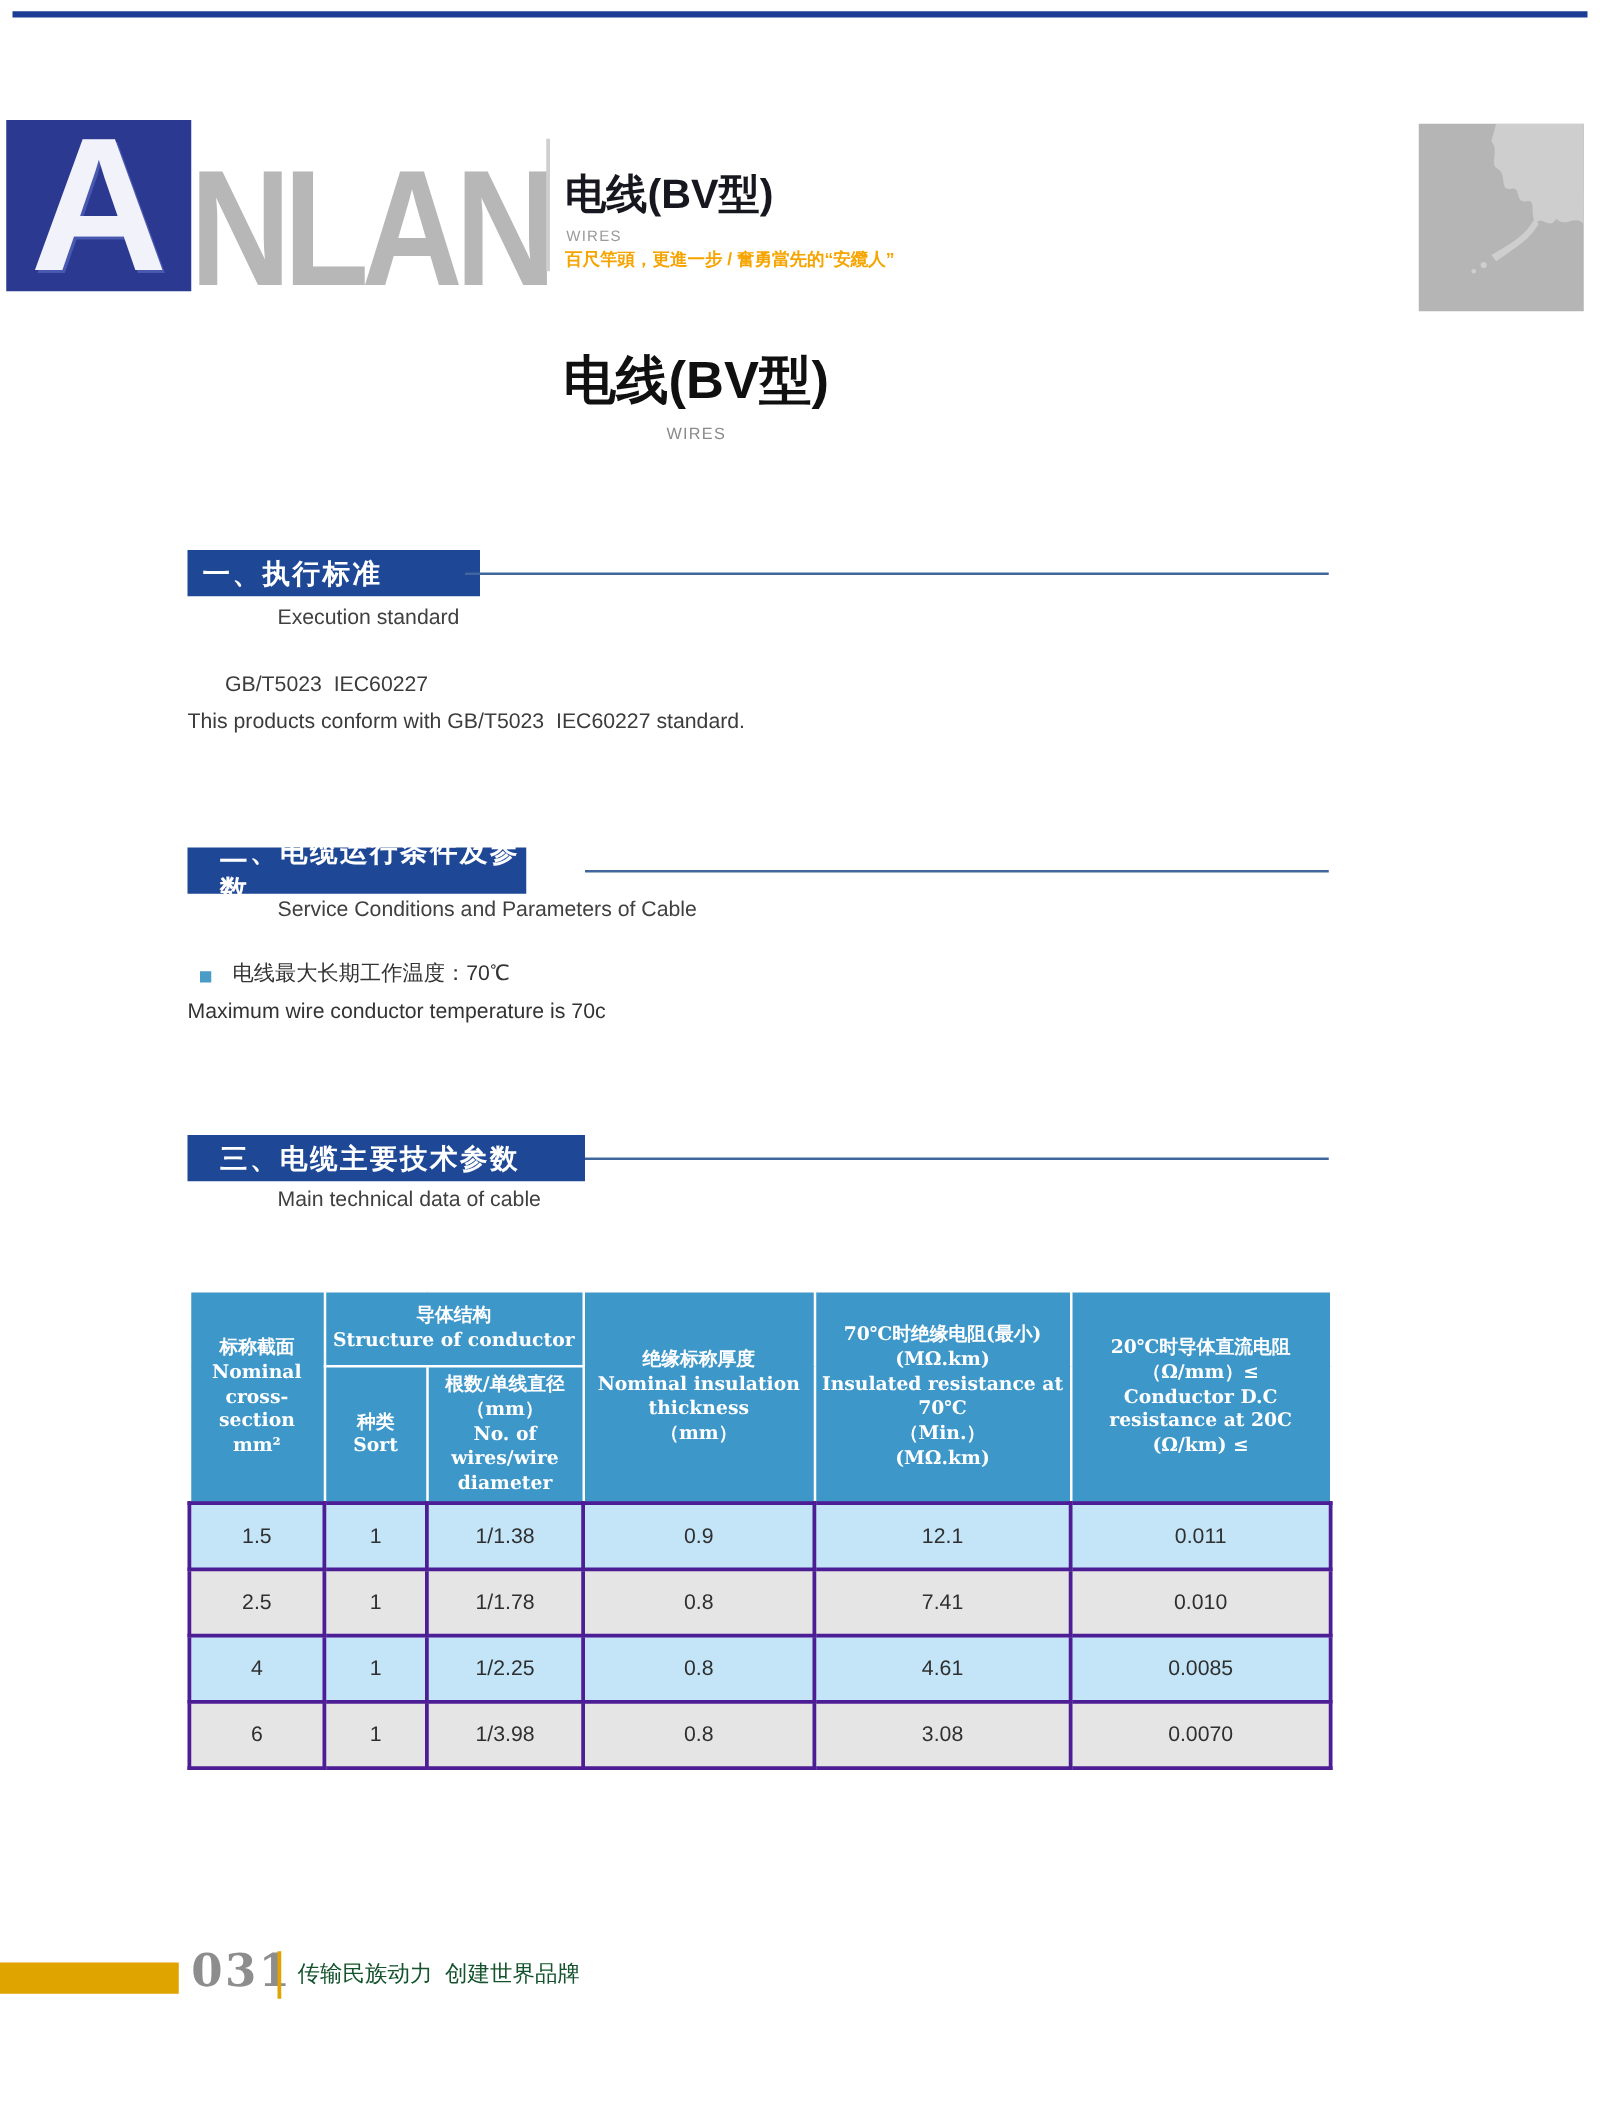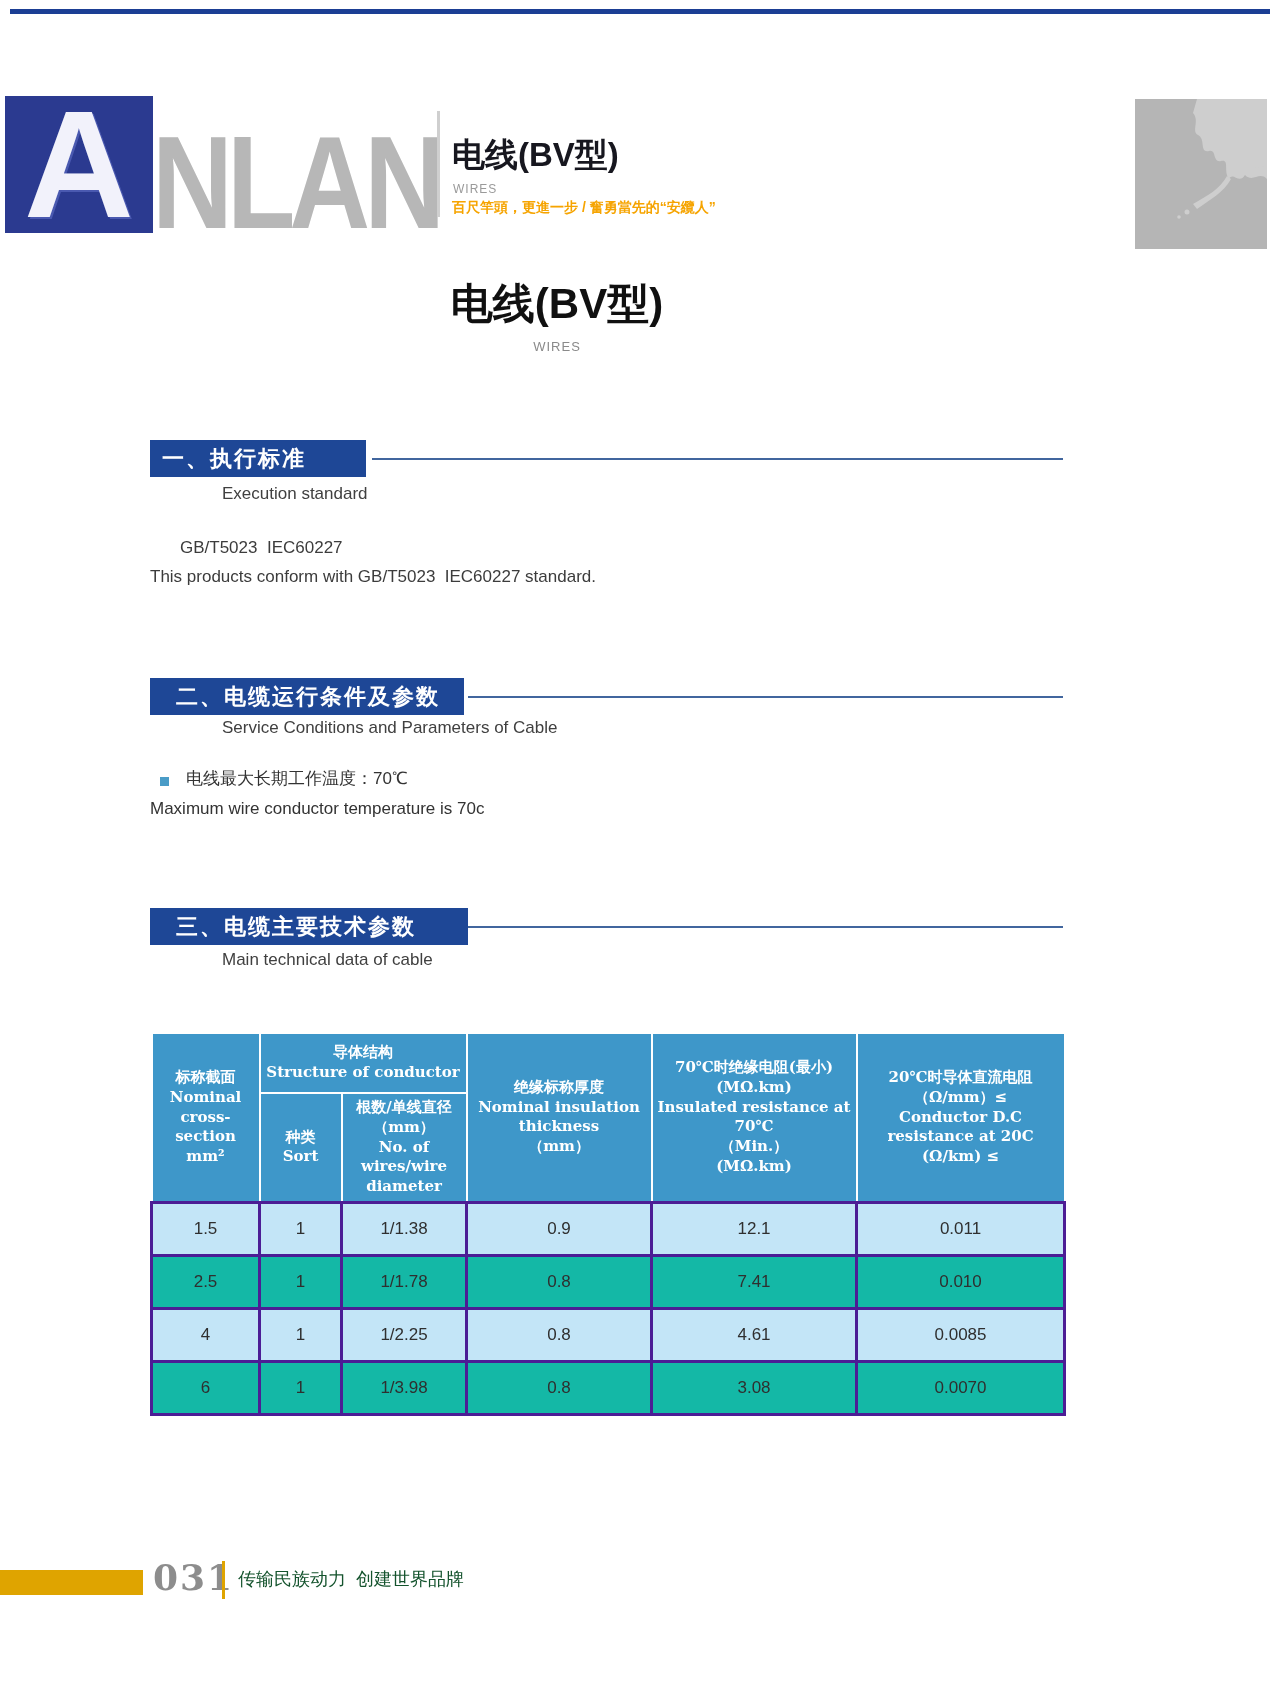--- a/index.html
+++ b/index.html
@@ -19,43 +19,43 @@
   .header-wires{left:453px;top:182px;font-size:12px;color:#9a9a9a;letter-spacing:1px;}
   .header-tagline{left:452px;top:199px;font-size:14px;font-weight:bold;color:#f6a400;}
   .corner-image{left:1135px;top:99px;width:132px;height:150px;background:#b5b5b5;overflow:hidden;}
 
   
   .main-title{left:0;top:276px;width:1114px;text-align:center;font-size:42px;font-weight:bold;color:#101010;}
   .main-sub{left:0;top:339px;width:1114px;text-align:center;font-size:13px;color:#8a8a8a;letter-spacing:1px;}
 
   
   .sec-box{background:#1e4796;color:#ffffff;font-size:22px;font-weight:bold;display:flex;align-items:center;padding-left:26px;box-sizing:border-box;letter-spacing:2px;height:37px;}
-  .sec-box-1{left:150px;top:440px;width:216px;padding-left:12px;}
-  .sec-box-2{left:150px;top:678px;width:314px;}
+  .sec-box-1{left:150px;top:440px;width:234px;padding-left:12px;}
+  .sec-box-2{left:150px;top:678px;width:271px;}
   .sec-box-3{left:150px;top:908px;width:318px;}
   .sec-line{height:2px;background:#41669e;}
   .sec-line-1{left:372px;top:458px;width:691px;}
   .sec-line-2{left:468px;top:696px;width:595px;}
   .sec-line-3{left:468px;top:926px;width:595px;}
   .sec-sub{font-size:17px;color:#404040;}
   .sec-sub-1{left:222px;top:484px;}
   .sec-sub-2{left:222px;top:718px;}
   .sec-sub-3{left:222px;top:950px;}
   .gb-line{left:180px;top:538px;font-size:17px;color:#3c3c3c;}
   .conform-line{left:150px;top:567px;font-size:17px;color:#3c3c3c;}
   .bullet-square{left:160px;top:777px;width:9px;height:9px;background:#4a9cc7;}
   .bullet-text{left:186px;top:767px;font-size:17px;color:#333333;}
   .bullet-en{left:150px;top:799px;font-size:17px;color:#333333;}
 
   
   .spec-table{left:150px;top:1032px;width:913px;border-collapse:collapse;table-layout:fixed;}
   .spec-table th{background:#3e97c9;color:#ffffff;font-family:"DejaVu Serif","Liberation Serif",serif;font-weight:bold;border:2px solid #ffffff;vertical-align:middle;text-align:center;white-space:pre-line;padding:4px 3px;font-size:15px;line-height:1.32;}
   .spec-table td{height:48px;text-align:center;font-size:17px;color:#2f2f2f;border:3px solid #4c1d95;font-family:"Liberation Sans",sans-serif;}
   .spec-table tr.row-blue td{background:#c3e5f7;}
-  .spec-table tr.row-green td{background:#14b8a6;}
+  .spec-table tr.row-green td{background:#e5e5e5;}
   .h-group{height:50px;}
   .h-sub{height:56px;}
 
   
   .footer-bar{left:0;top:1570px;width:143px;height:25px;background:#dfa400;}
   .footer-num{left:153px;top:1556px;font-family:"DejaVu Serif","Liberation Serif",serif;font-size:36px;font-weight:bold;color:#8d8d8d;letter-spacing:2px;}
   .footer-divider{left:222px;top:1561px;width:3px;height:38px;background:#dfa400;}
   .footer-slogan{left:238px;top:1567px;font-size:18px;color:#14532d;}
 </style>
 </head>

